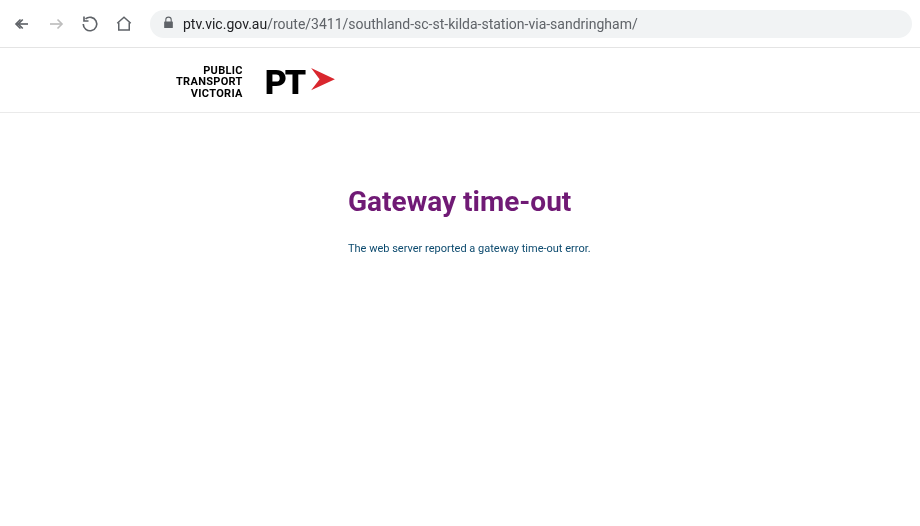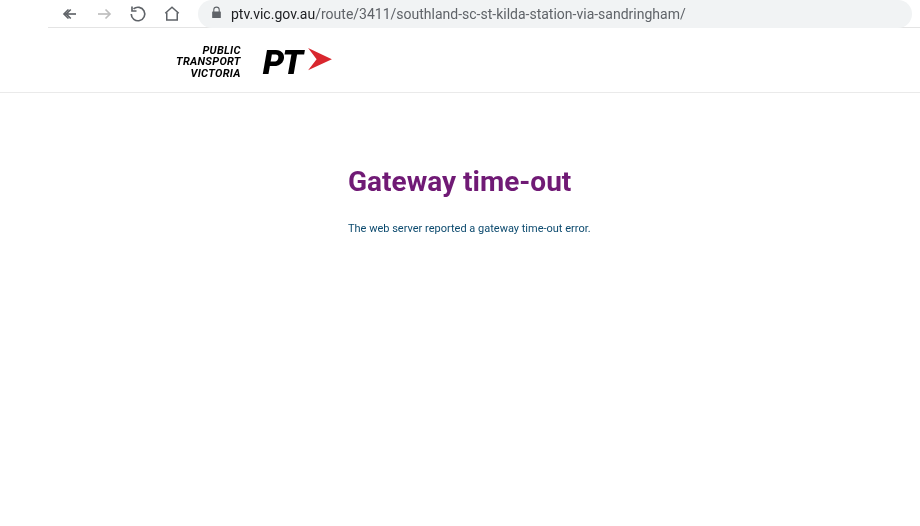--- a/index.html
+++ b/index.html
@@ -6,26 +6,25 @@
     body {
       font-family: -apple-system, BlinkMacSystemFont, "Segoe UI", Roboto, Arial, sans-serif;
       background: #fff;
       width: 920px;
       height: 526px;
       overflow: hidden;
     }
     .browser-toolbar {
       display: flex;
       align-items: center;
-      height: 28px;
+      height: 48px;
       padding: 0 8px;
       border-bottom: 1px solid #e4e4e4;
       gap: 6px;
       background: #fff;
-      margin-left: 48px;
     }
     .nav-btn {
       width: 28px;
       height: 28px;
       display: flex;
       align-items: center;
       justify-content: center;
       border-radius: 50%;
       color: #5f6368;
       cursor: pointer;
@@ -46,21 +45,20 @@
     }
     .url-text { color: #5f6368; white-space: nowrap; overflow: hidden; }
     .url-domain { color: #202124; }
     .lock-icon { color: #5f6368; }
     .content-area {
       padding: 0;
     }
     .logo-bar {
       padding: 14px 0 10px 176px;
       border-bottom: 1px solid #eaeaea;
-      font-style: italic;
     }
     .ptv-logo {
       display: flex;
       align-items: center;
       gap: 4px;
     }
     .ptv-text-stack {
       display: flex;
       flex-direction: column;
       align-items: flex-end;

